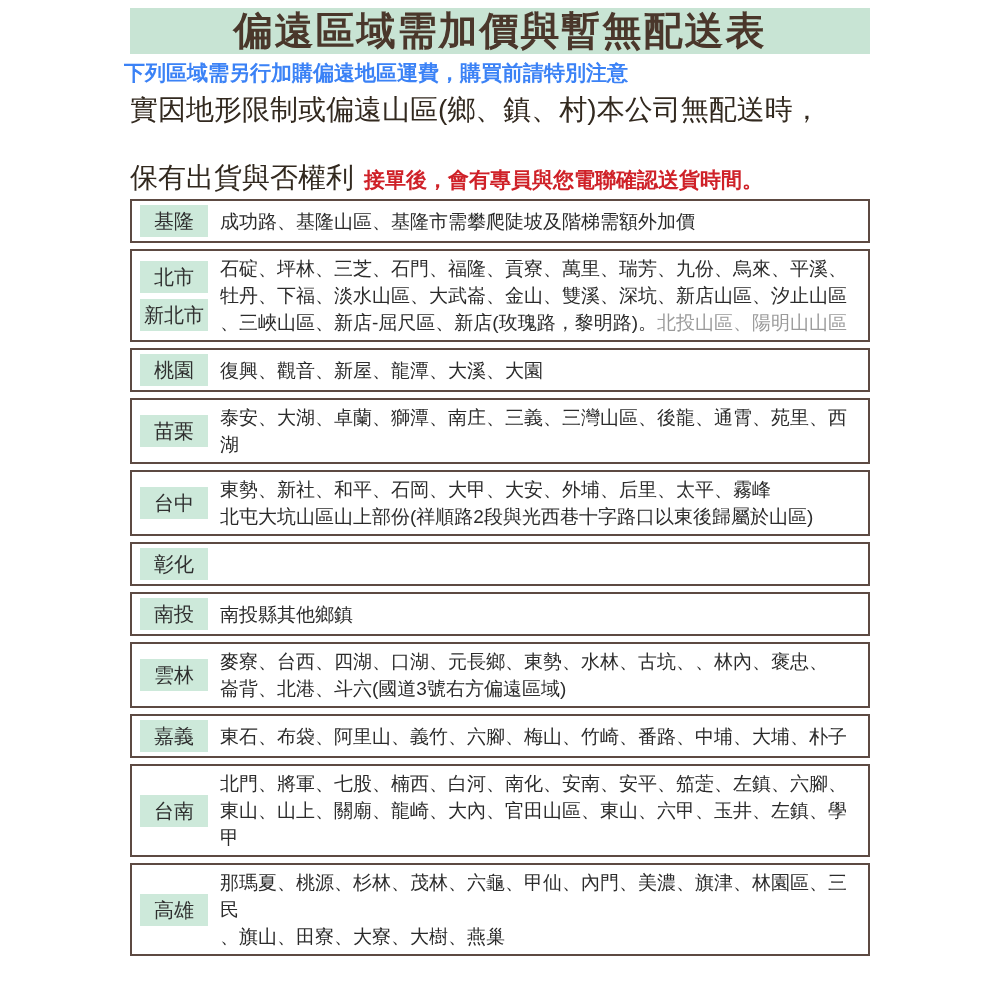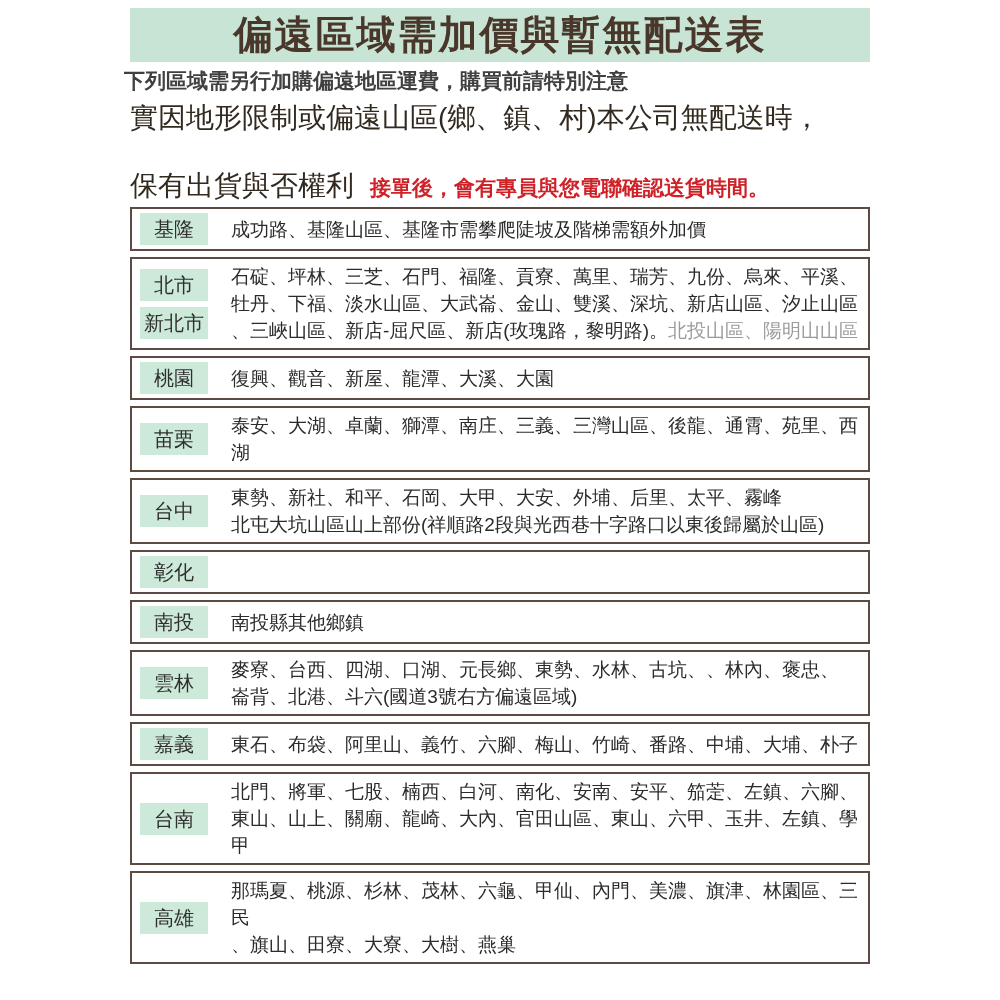--- a/index.html
+++ b/index.html
@@ -9,50 +9,50 @@
     color: #2b2b2b;
     overflow: hidden;
   }
   .page {
     width: 740px;
     margin: 0 auto;
     padding-top: 8px;
   }
   .title-bar {
     background: #c8e4d4;
-    height: 54px;
+    height: 46px;
     display: flex;
     align-items: center;
     justify-content: center;
   }
   .title-bar .title-text {
     font-size: 39px;
     font-weight: 700;
     color: #4a372b;
     letter-spacing: 2px;
     white-space: nowrap;
   }
   .red-top-note {
     font-family: "Liberation Serif", "DejaVu Serif", serif;
     font-weight: 700;
     font-size: 21px;
-    color: #404040;
+    color: #3b82f6;
     margin: 5px 0 4px -6px;
     white-space: nowrap;
   }
   .main-note {
     font-size: 28px;
     color: #32291f;
     line-height: 38px;
     white-space: nowrap;
   }
   .main-note-2 {
     display: flex;
     align-items: baseline;
-    gap: 16px;
+    gap: 10px;
   }
   .red-inline-note {
     font-family: "Liberation Serif", "DejaVu Serif", serif;
     font-weight: 700;
     font-size: 21px;
     color: #cf2128;
     white-space: nowrap;
     margin-top: 32px;
   }
   .blue-note {
@@ -91,21 +91,21 @@
     font-size: 20px;
     text-align: center;
     padding: 4px 0;
     line-height: 24px;
   }
   .content-cell {
     flex: 1;
     font-size: 19px;
     line-height: 27px;
     color: #2b2b2b;
-    padding-left: 23px;
+    padding-left: 12px;
     padding-right: 2px;
     white-space: pre-line;
   }
   .gray-text { color: #9b9b9b; }
 </style>
 </head>
 <body>
 
 <div class="page">
 

